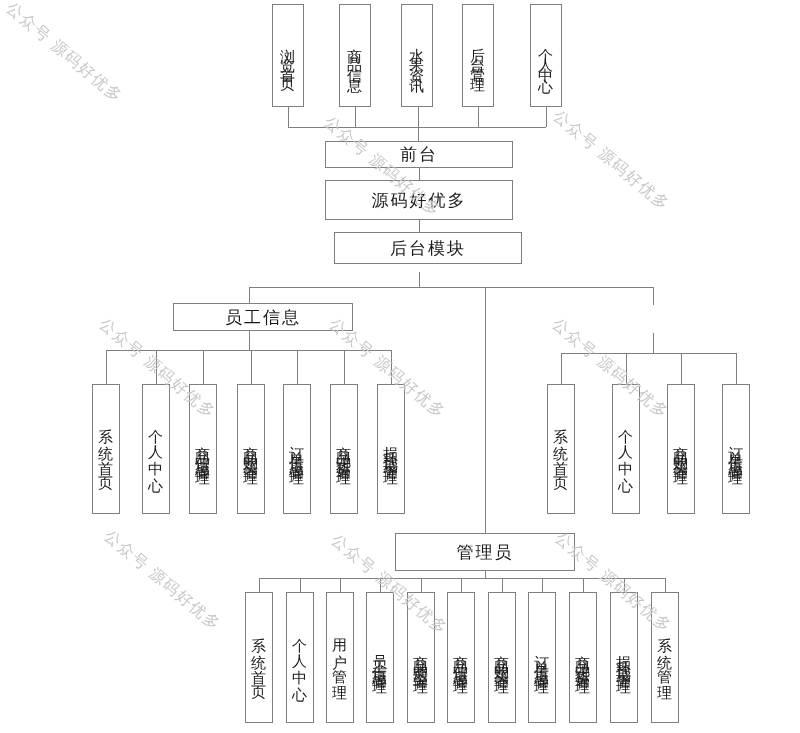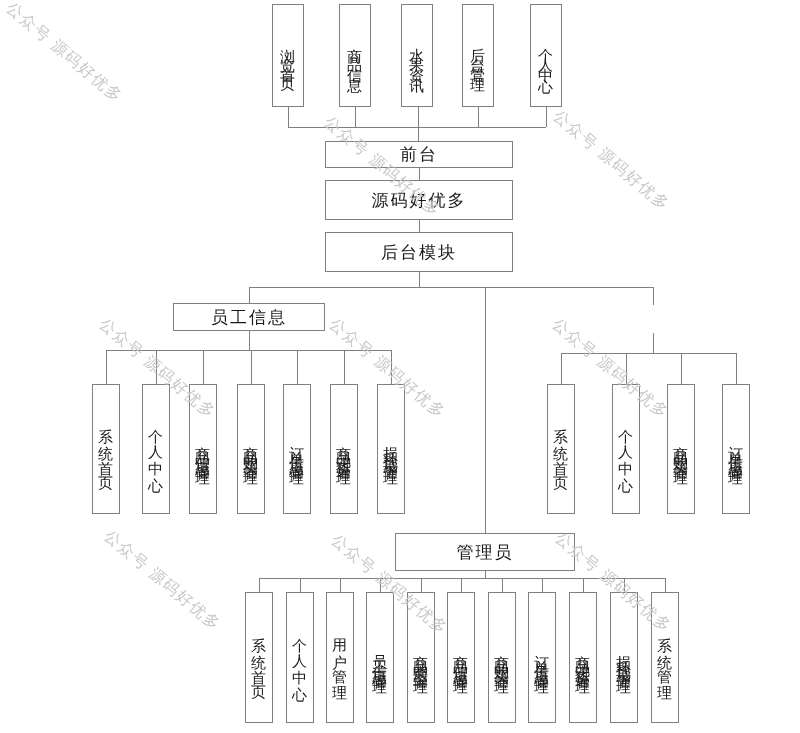--- a/index.html
+++ b/index.html
@@ -57,23 +57,23 @@
   </svg>
 
   <div class="vbox sp10" style="left:272px;top:4px;width:32px;height:103px">浏览首页</div>
   <div class="vbox sp10" style="left:339px;top:4px;width:32px;height:103px">商品信息</div>
   <div class="vbox sp10" style="left:401px;top:4px;width:32px;height:103px">水果资讯</div>
   <div class="vbox sp10" style="left:462px;top:4px;width:32px;height:103px">后台管理</div>
   <div class="vbox sp10" style="left:530px;top:4px;width:32px;height:103px">个人中心</div>
 
   <div class="hbox" style="left:325px;top:141px;width:188px;height:27px">前台</div>
   <div class="hbox" style="left:325px;top:180px;width:188px;height:40px">源码好优多</div>
-  <div class="hbox" style="left:325px;top:232px;width:188px;height:40px">后台模块</div>
+  <div class="hbox" style="left:334px;top:232px;width:188px;height:32px">后台模块</div>
 
-  <div class="hbox" style="left:173px;top:303px;width:152px;height:28px">员工信息</div>
+  <div class="hbox" style="left:173px;top:303px;width:180px;height:28px">员工信息</div>
   <div class="vbox sp16" style="left:92px;top:384px;width:28px;height:130px">系统首页</div>
   <div class="vbox sp16" style="left:142px;top:384px;width:28px;height:130px">个人中心</div>
   <div class="vbox sp5" style="left:189px;top:384px;width:28px;height:130px">商品信息管理</div>
   <div class="vbox sp5" style="left:237px;top:384px;width:28px;height:130px">商品购买管理</div>
   <div class="vbox sp5" style="left:283px;top:384px;width:28px;height:130px">订单信息管理</div>
   <div class="vbox sp5" style="left:330px;top:384px;width:28px;height:130px">商品进货管理</div>
   <div class="vbox sp5" style="left:377px;top:384px;width:28px;height:130px">损耗记录管理</div>
 
   <div class="vbox sp16" style="left:547px;top:384px;width:28px;height:130px">系统首页</div>
   <div class="vbox sp16" style="left:612px;top:384px;width:28px;height:130px">个人中心</div>

